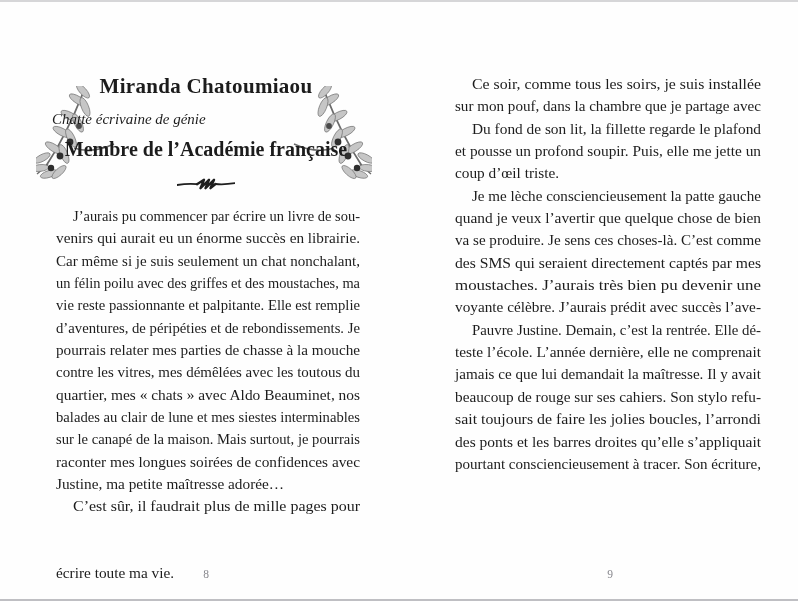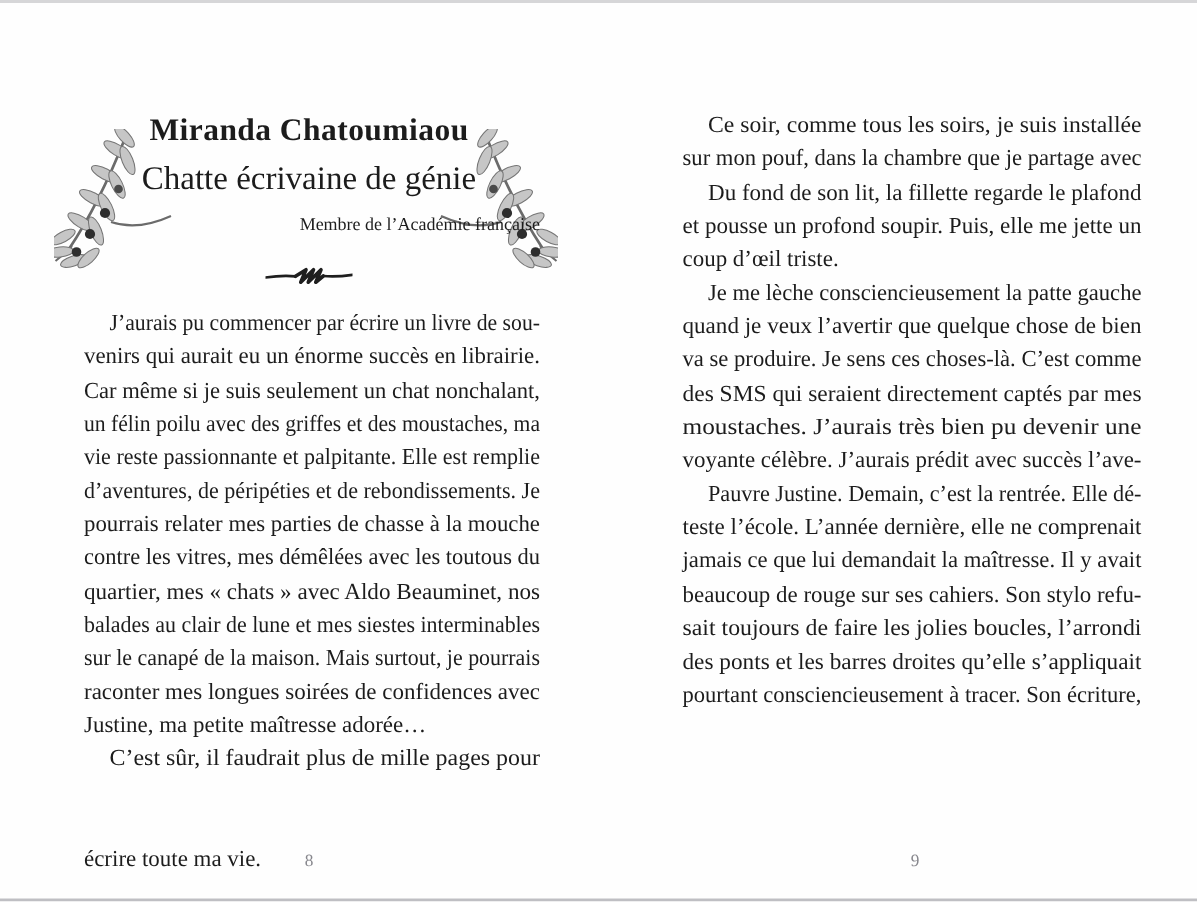--- a/index.html
+++ b/index.html
@@ -27,27 +27,27 @@
   .ornament { position:absolute; width:80px; height:94px; top:84px; }
   .ornament.orn-left  { left:-16px; }
   .ornament.orn-right { right:-12px; transform:scaleX(-1); }
   .author {
     position:absolute; top:72px; left:0; right:0;
     text-align:center; font-weight:bold;
     font-size:21px; line-height:25px; letter-spacing:.3px;
   }
   .role {
     position:absolute; top:106px; left:0; right:0;
-    text-align:center; 
-    font-size:22px; line-height:22px;
+    text-align:left; font-style:italic;
+    font-size:15px; line-height:22px;
   }
   .affiliation {
     position:absolute; top:137px; left:0; right:0;
-    text-align:right; font-weight:normal;
-    font-size:12px; line-height:20px;
+    text-align:center; font-weight:bold;
+    font-size:20px; line-height:20px;
   }
   .divider {
     position:absolute; top:175px; left:50%;
     transform:translateX(-50%);
   }
 
   
   .bodytext { position:absolute; font-size:15.3px; }
   .page-left  .bodytext { top:203px; left:4px; width:304px; }
   .page-right .bodytext { top:71px;  left:0;   width:306px; }

